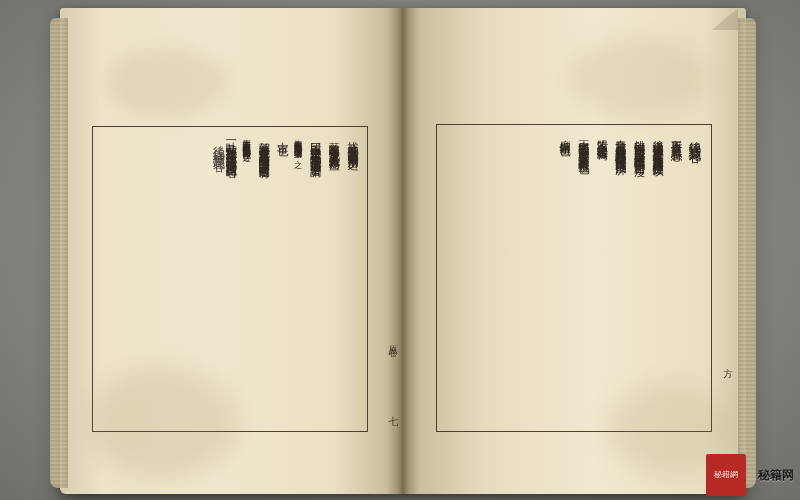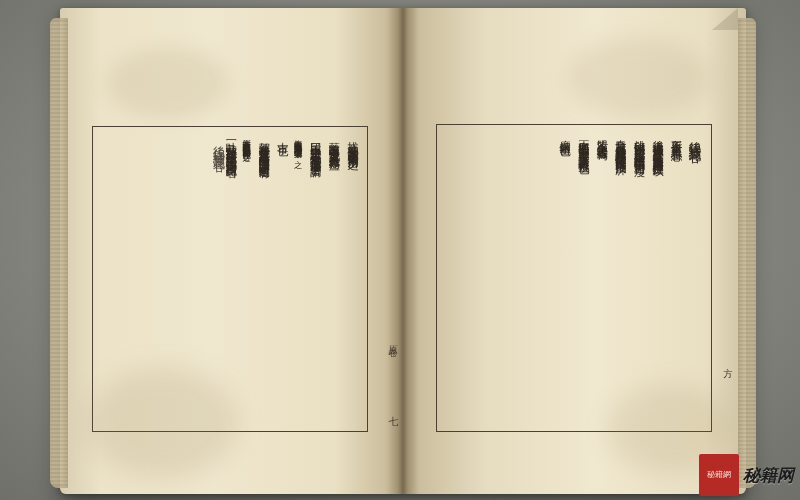--- a/index.html
+++ b/index.html
@@ -135,46 +135,45 @@
     font-size: 10px;
     color: #3b332a;
   }
 
   .watermark {
     position: absolute;
     right: 6px;
     bottom: 4px;
     display: flex;
     align-items: center;
-    gap: 4px;
+    gap: 12px;
   }
   .wm-seal {
     width: 40px;
     height: 42px;
     background: #b52a24;
     color: #f6e9d8;
     font-size: 8px;
     line-height: 1.05;
     display: flex;
     align-items: center;
     justify-content: center;
     text-align: center;
     border-radius: 2px;
     letter-spacing: 0;
     font-family: "DejaVu Sans", sans-serif;
     padding: 2px;
     box-sizing: border-box;
   }
   .wm-text {
     font-family: "DejaVu Sans", sans-serif;
-    font-size: 17px;
+    font-size: 12px;
     font-weight: bold;
     color: #1d1d1d;
     text-shadow: 0 1px 0 rgba(255,255,255,.35);
-    font-style: italic;
   }
   .corner-tear {
     position: absolute;
     width: 26px;
     height: 22px;
     background: rgba(120,110,85,.25);
     clip-path: polygon(100% 0, 0 100%, 100% 100%);
   }
 </style>
 </head>

